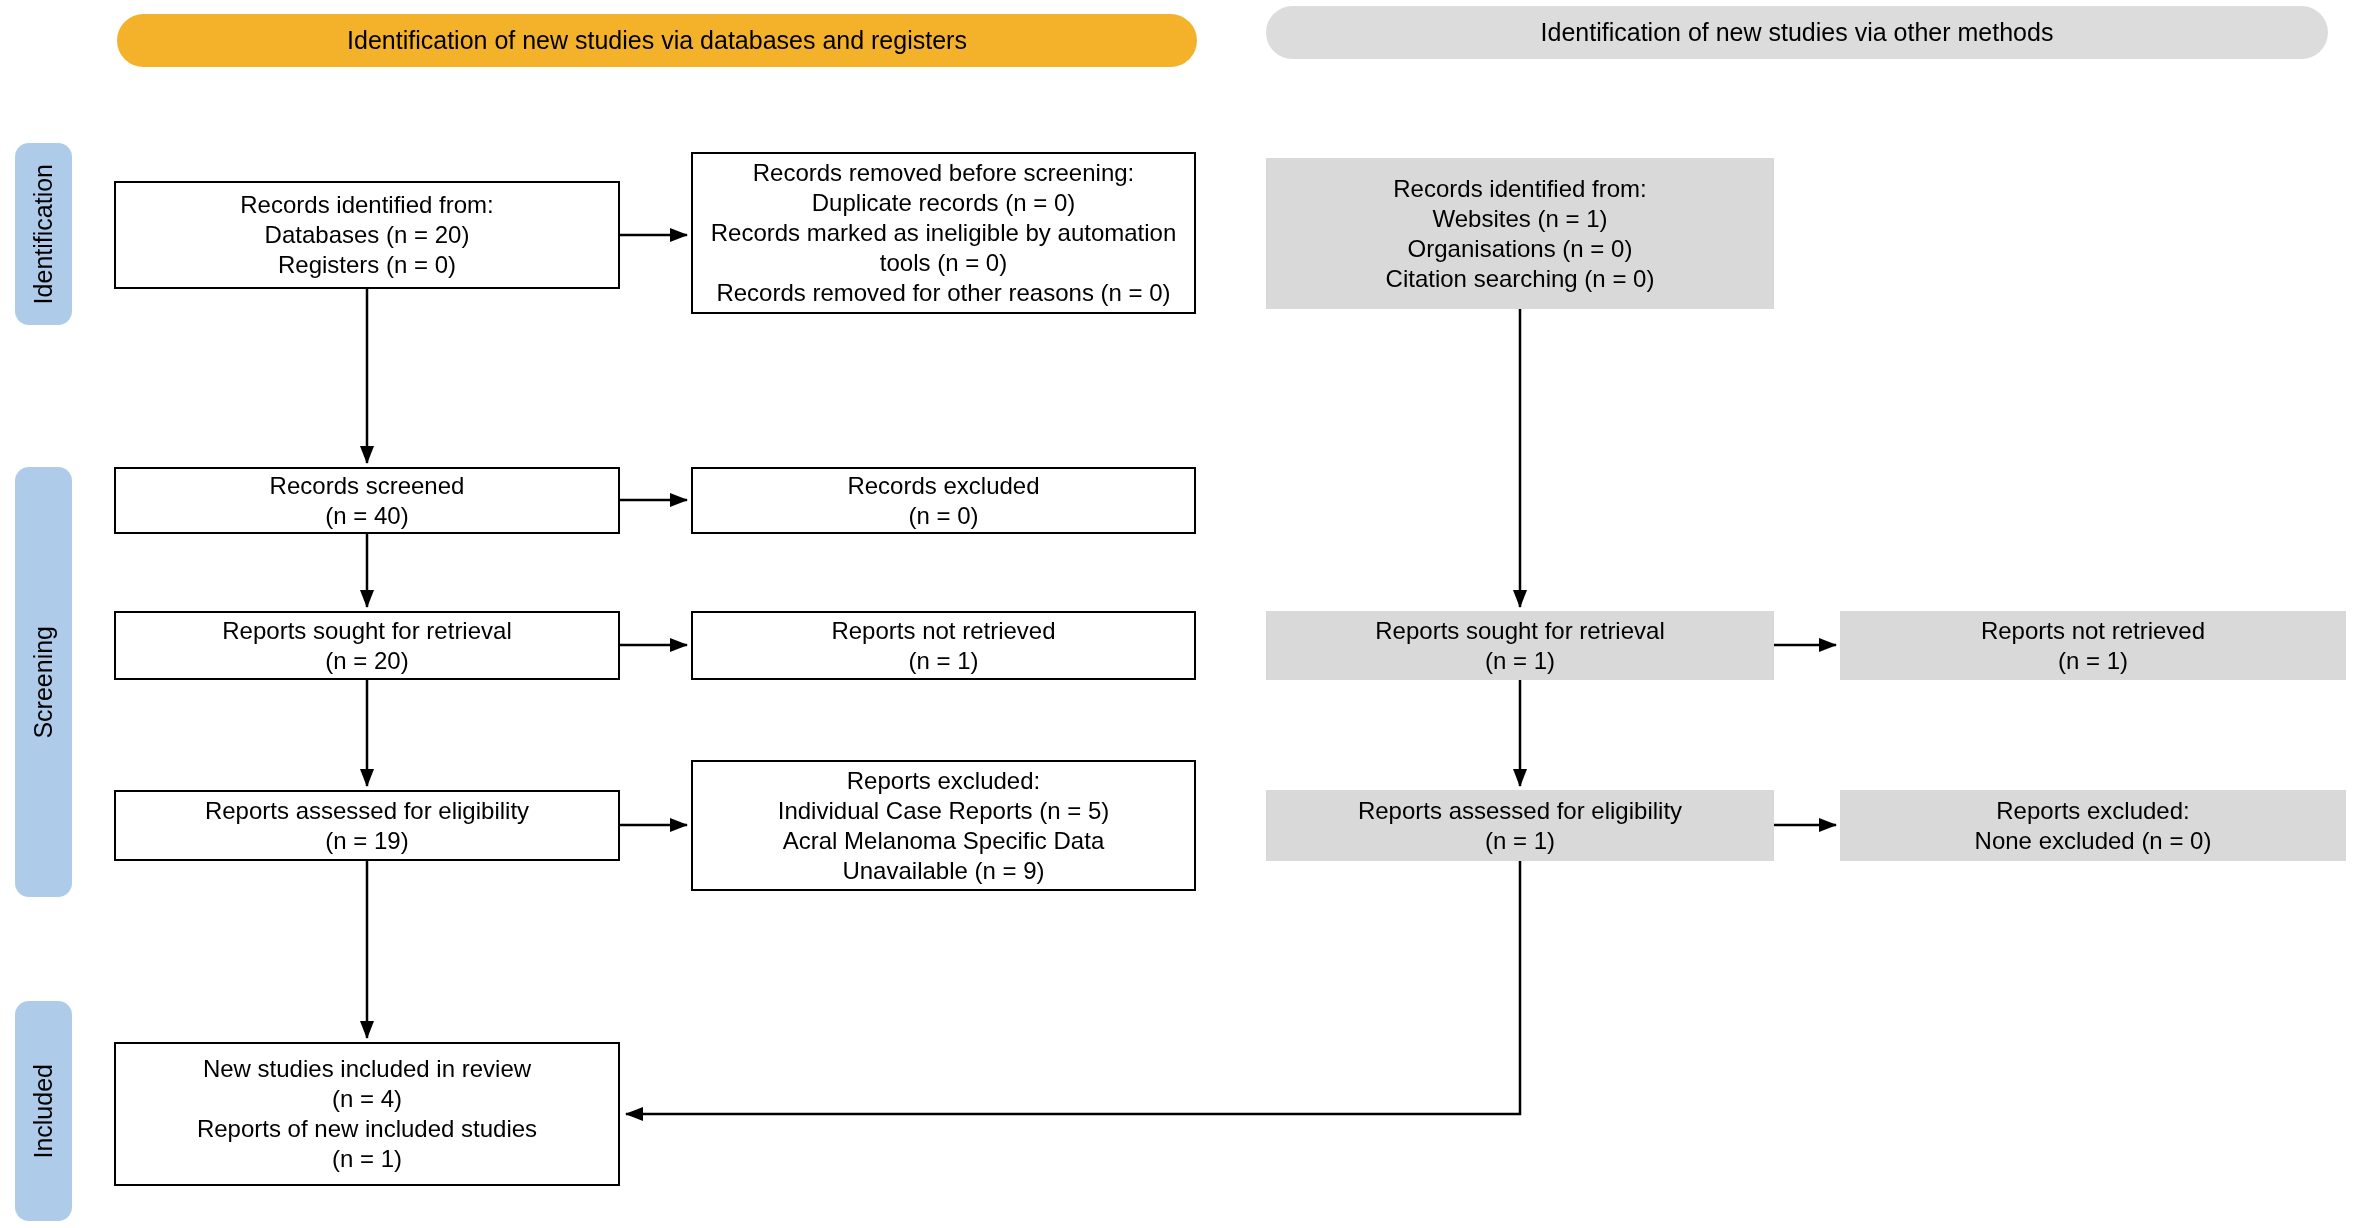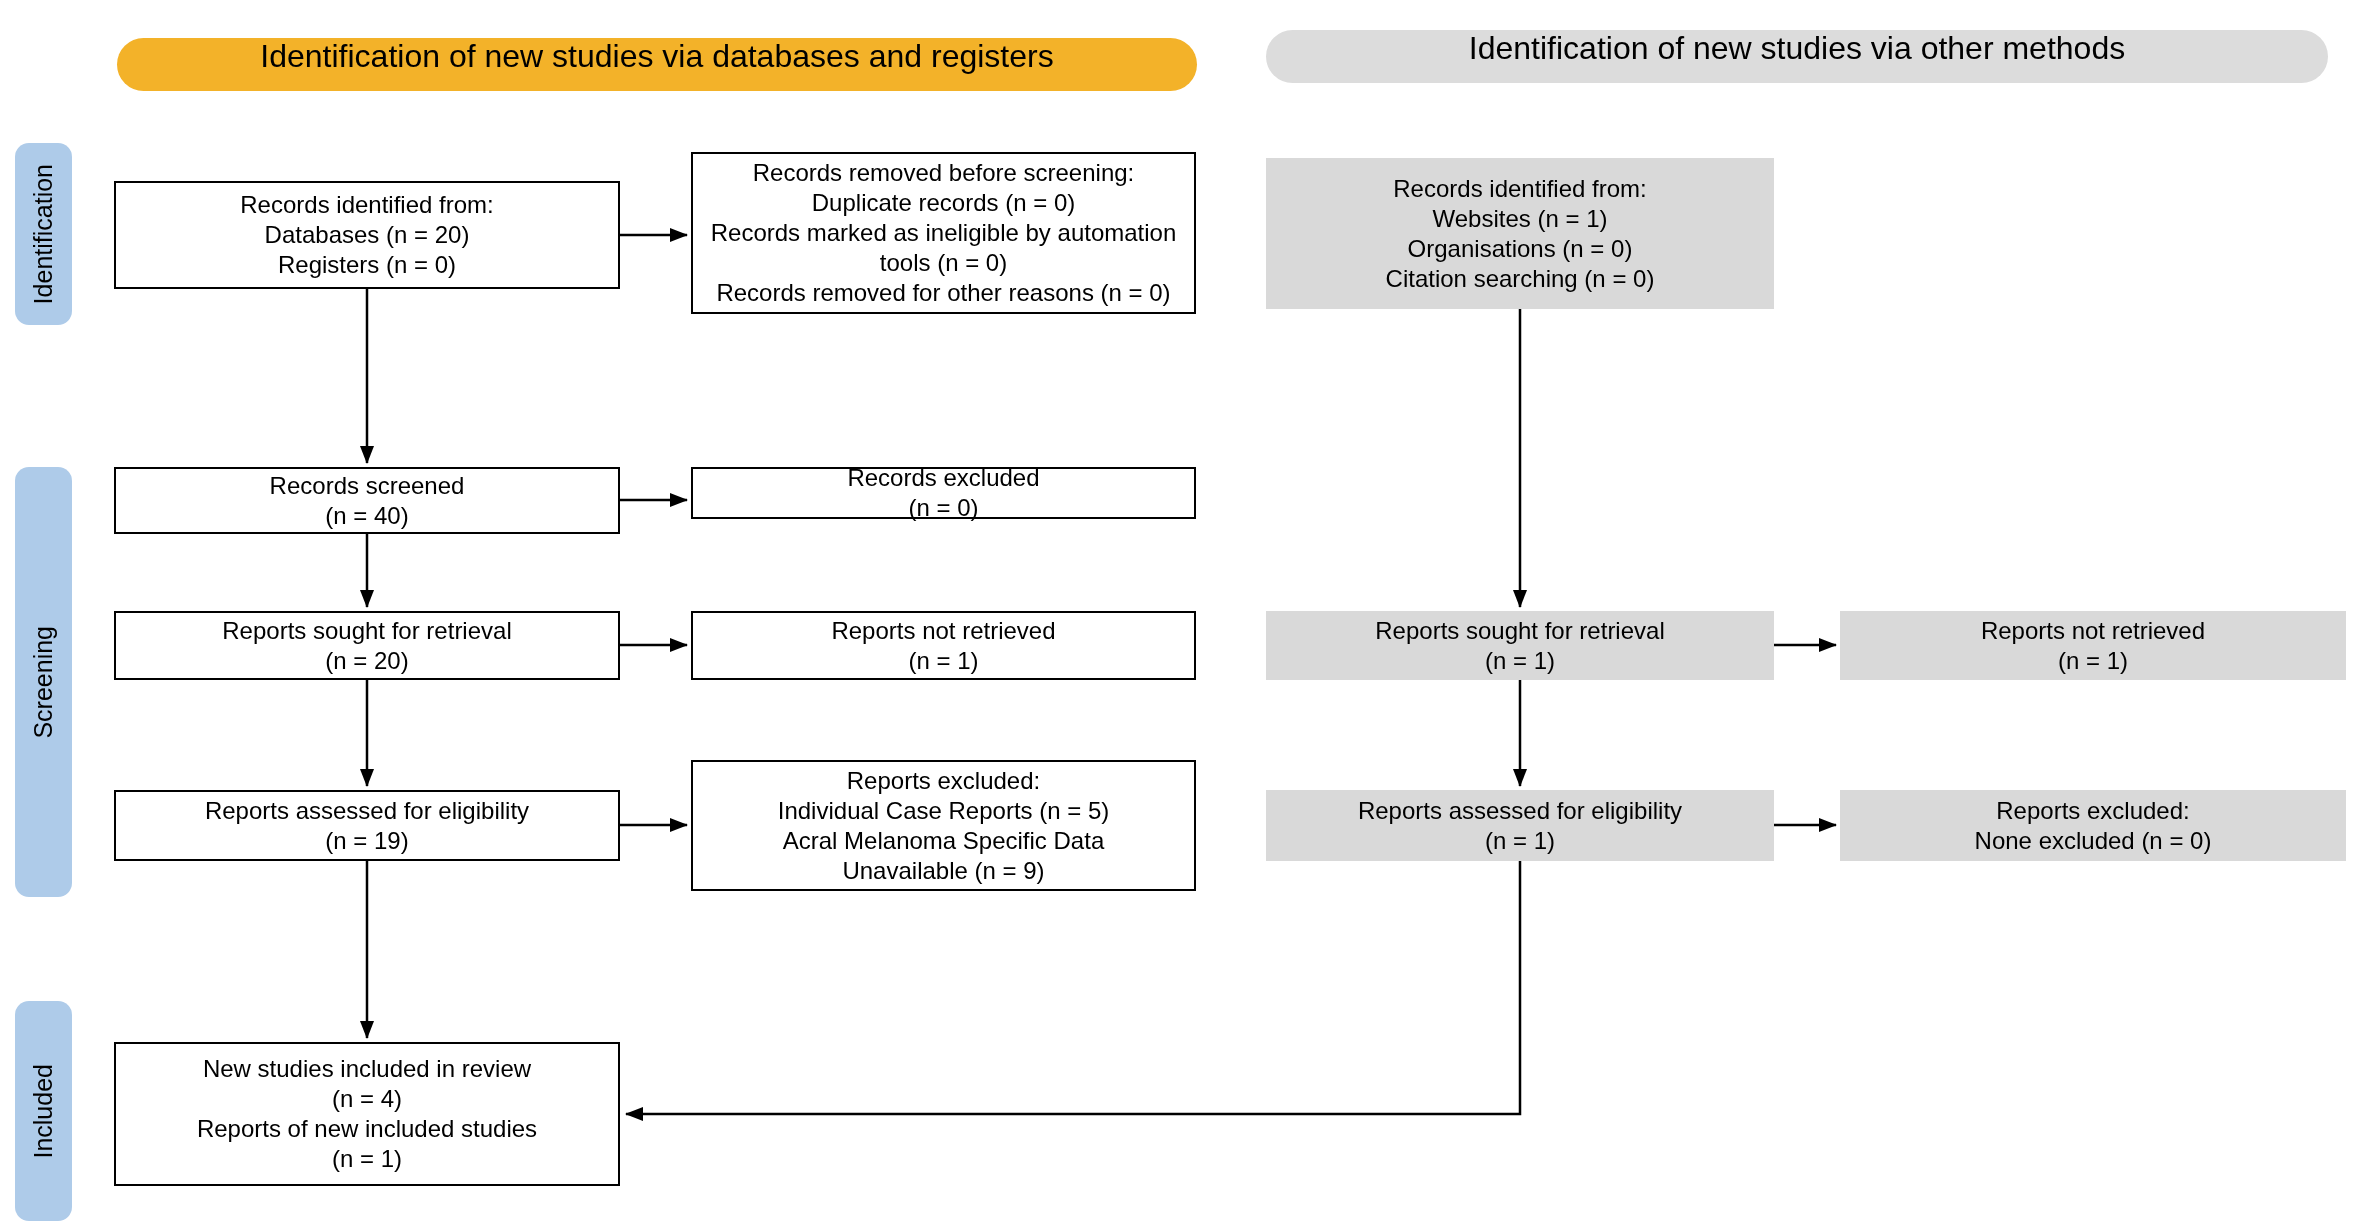--- a/index.html
+++ b/index.html
@@ -9,25 +9,24 @@
     position: relative;
     font-family: "Liberation Sans", "DejaVu Sans", sans-serif;
     color: #000;
     overflow: hidden;
   }
   .diagram { position: absolute; inset: 0; }
   .arrows { position: absolute; top: 0; left: 0; pointer-events: none; }
 
   .pill {
     position: absolute;
-    display: flex; align-items: flex-start; justify-content: center;
+    display: flex; align-items: center; justify-content: center;
     text-align: center;
-    font-size: 32px;
+    font-size: 25px;
     border-radius: 27px;
-    margin-top: 24px;
   }
   .pill.accent  { background: var(--header-accent, #F3B229); }
   .pill.neutral { background: var(--header-neutral, #DCDCDC); }
 
   .stage {
     position: absolute;
     background: var(--stage-fill, #AECBE9);
     border-radius: 14px;
     display: flex; align-items: center; justify-content: center;
   }
@@ -107,21 +106,21 @@
   <div class="box white" style="left:114px; top:1042px; width:506px; height:144px;">New studies included in review
 (n = 4)
 Reports of new included studies
 (n = 1)</div>
 
   <div class="box white" style="left:691px; top:152px; width:505px; height:162px;">Records removed before screening:
 Duplicate records (n = 0)
 Records marked as ineligible by automation
 tools (n = 0)
 Records removed for other reasons (n = 0)</div>
-  <div class="box white" style="left:691px; top:467px; width:505px; height:52px;">Records excluded
+  <div class="box white" style="left:691px; top:467px; width:505px; height:67px;">Records excluded
 (n = 0)</div>
   <div class="box white" style="left:691px; top:611px; width:505px; height:69px;">Reports not retrieved
 (n = 1)</div>
   <div class="box white" style="left:691px; top:760px; width:505px; height:131px;">Reports excluded:
 Individual Case Reports (n = 5)
 Acral Melanoma Specific Data
 Unavailable (n = 9)</div>
 
   <div class="box gray" style="left:1266px; top:158px; width:508px; height:151px;">Records identified from:
 Websites (n = 1)

